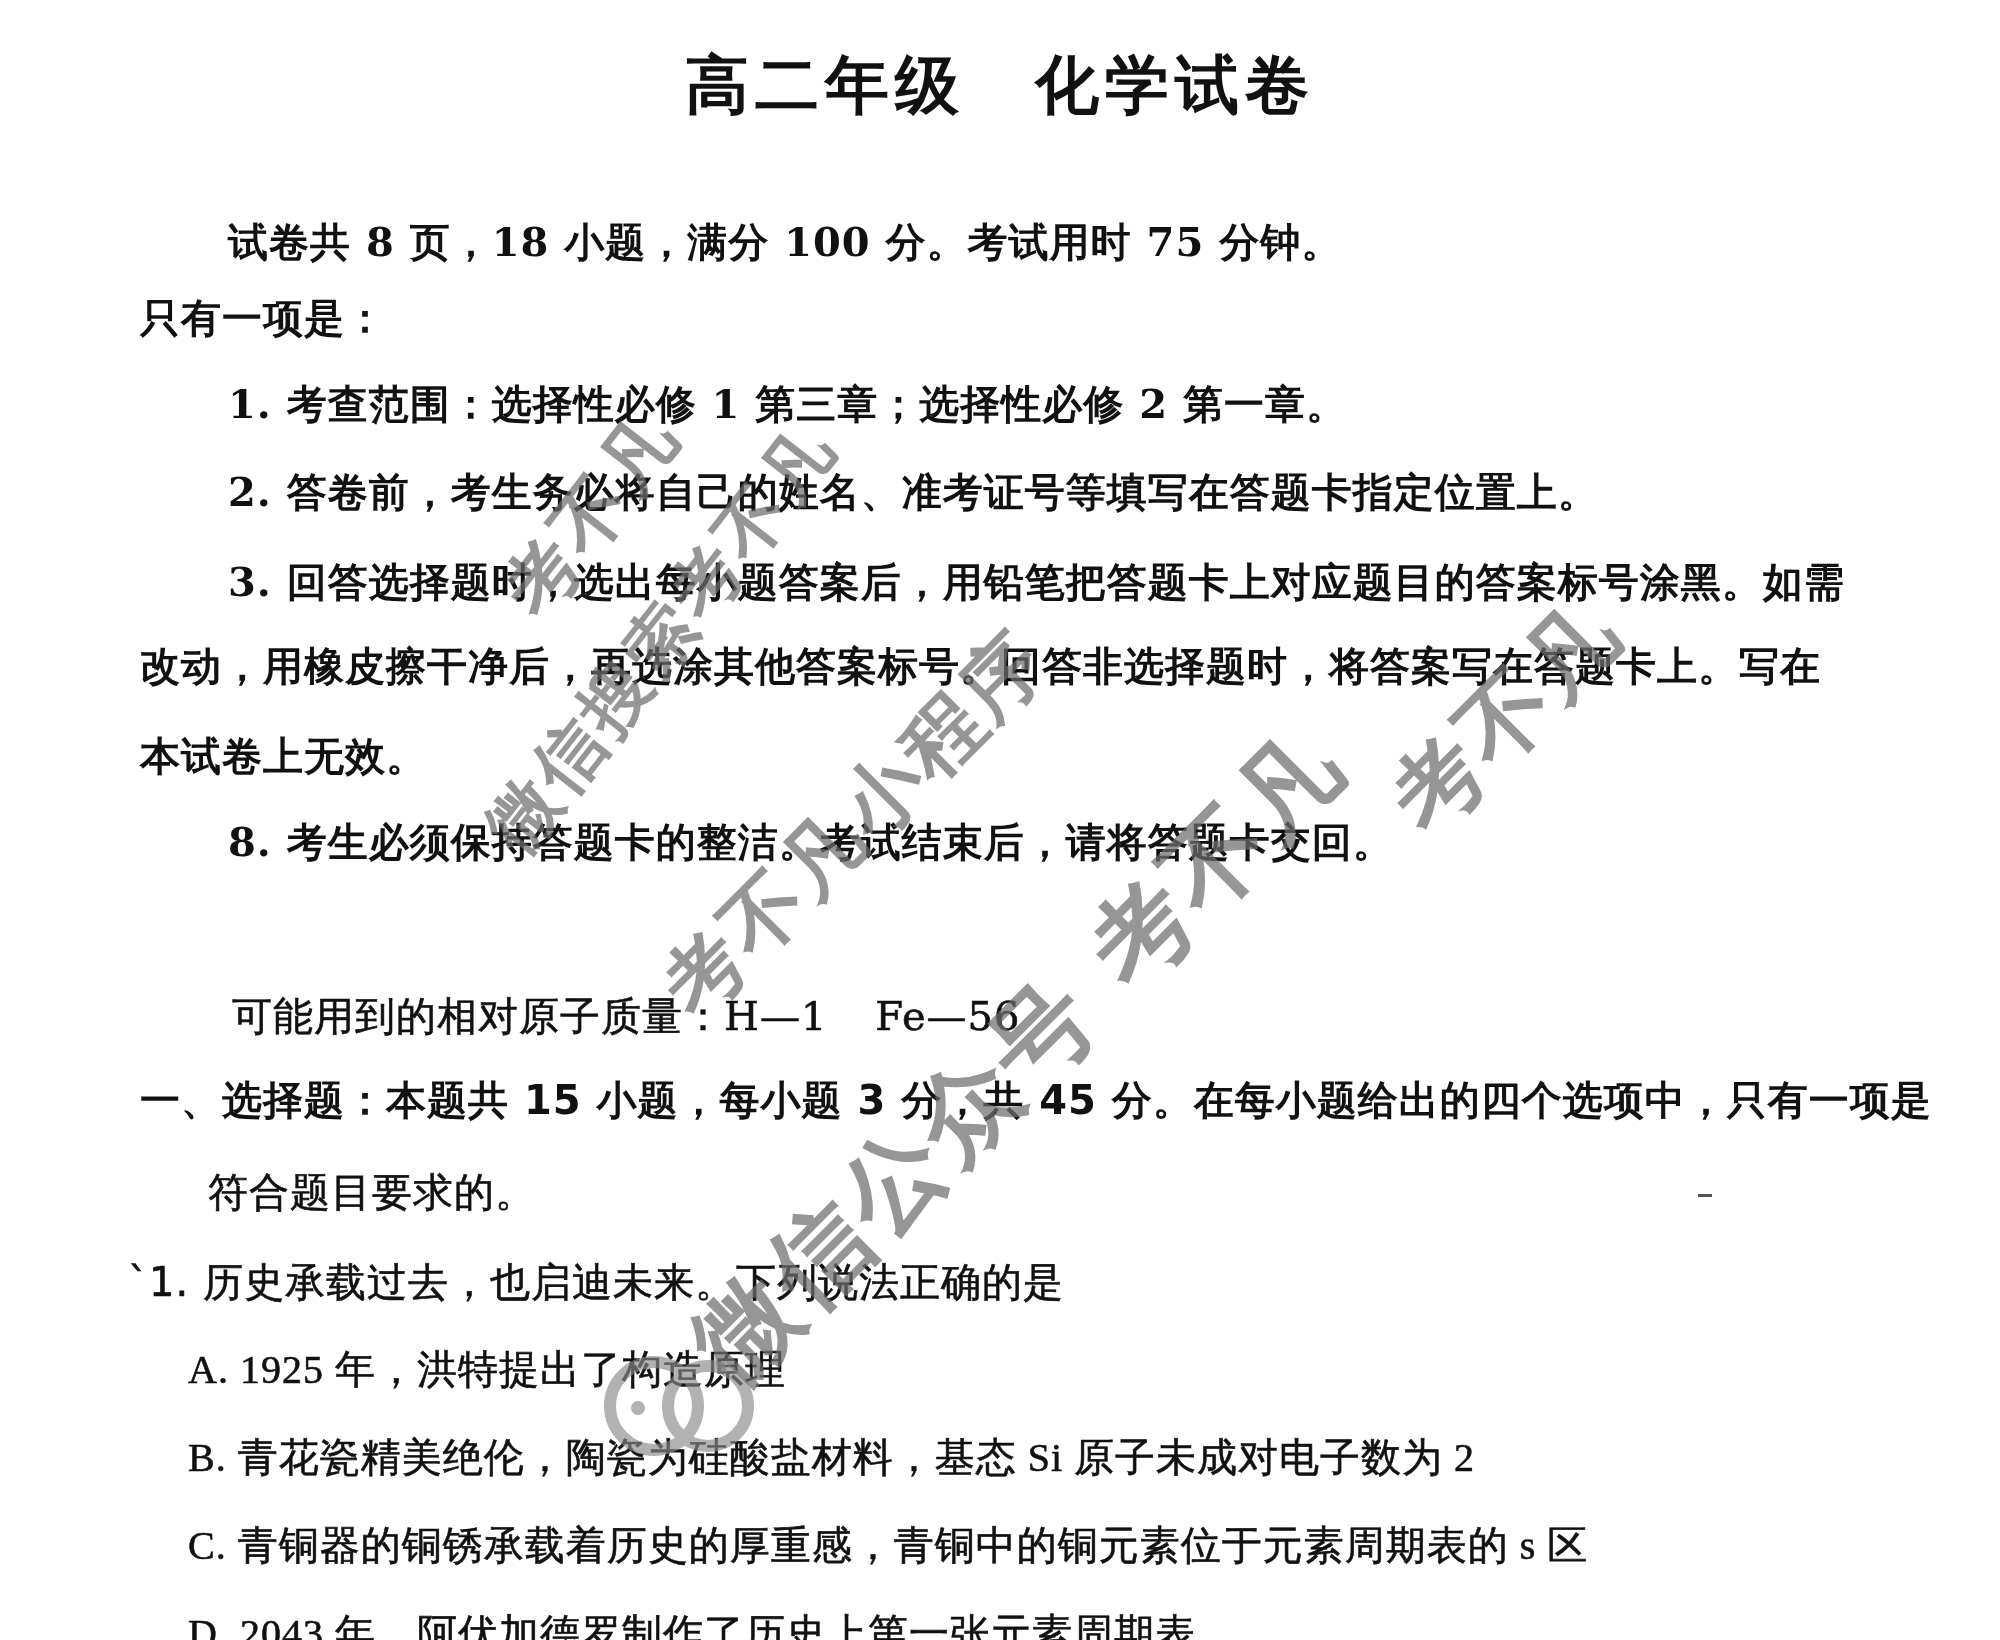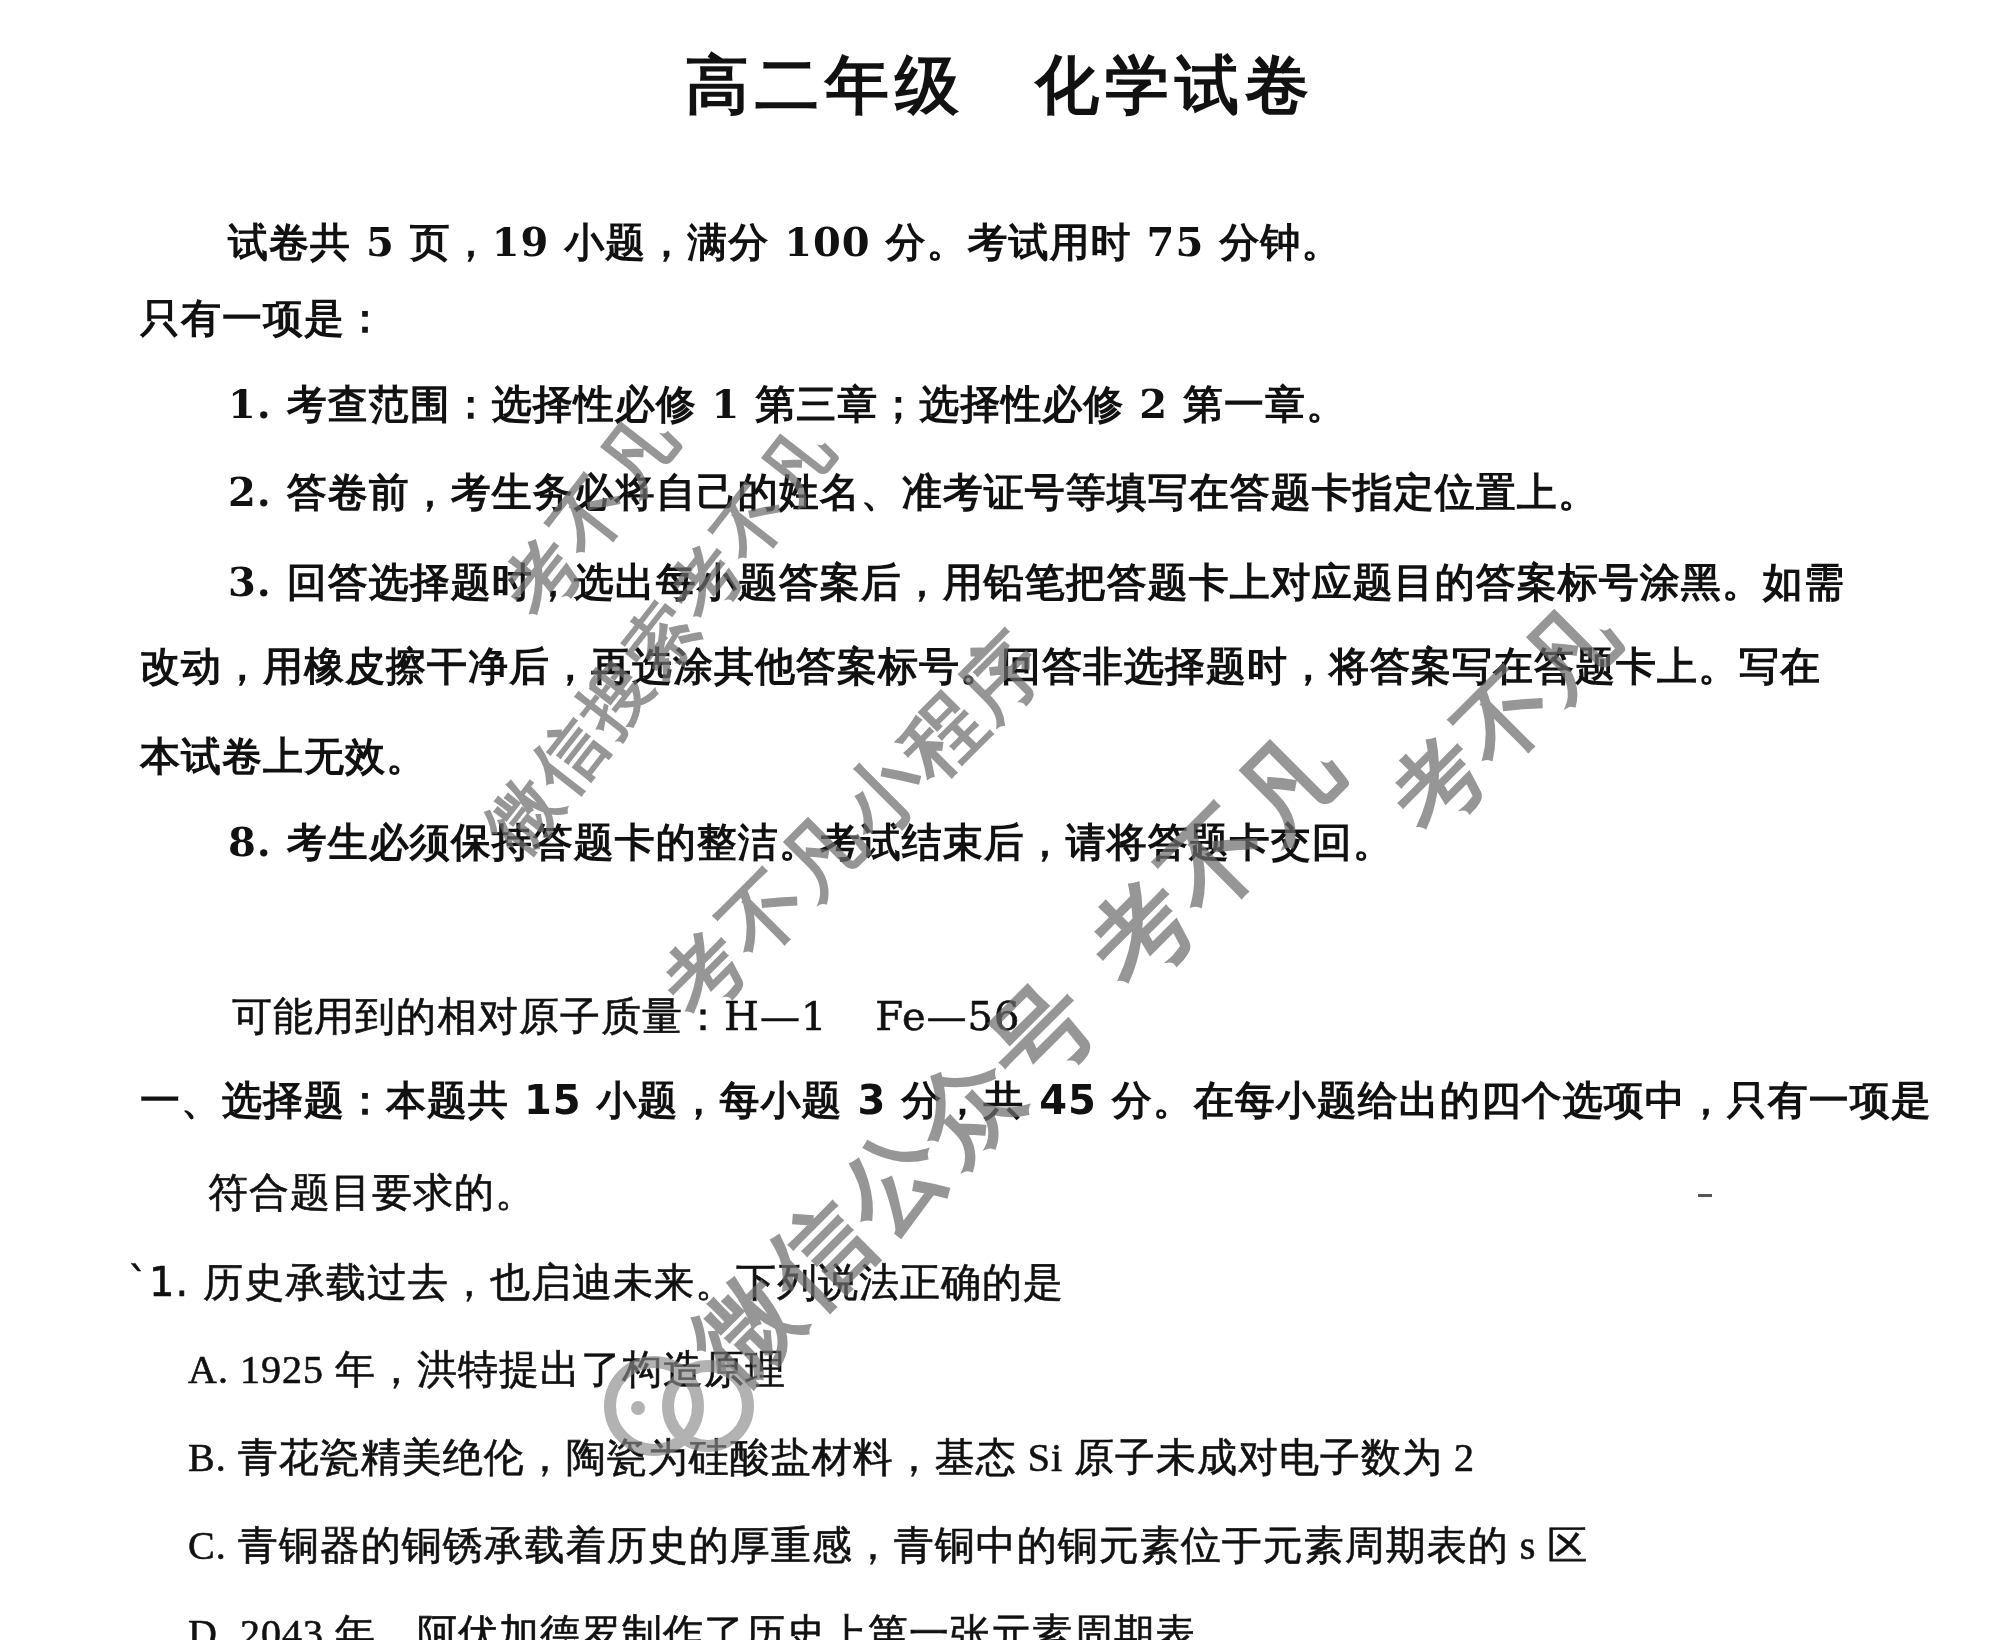--- a/index.html
+++ b/index.html
@@ -91,21 +91,21 @@
   </style>
 </head>
 <body>
 
 <div class="page">
 
   <div class="title">
     <span>高二年级</span><span class="gap"></span><span>化学试卷</span>
   </div>
 
-  <div class="line intro">试卷共 5 页，19 小题，满分 100 分。考试用时 75 分钟。</div>
+  <div class="line intro">试卷共 8 页，18 小题，满分 100 分。考试用时 75 分钟。</div>
   <div class="line notice-heading">只有一项是：</div>
 
   <div class="line n1">1. 考查范围：选择性必修 1 第三章；选择性必修 2 第一章。</div>
   <div class="line n2">2. 答卷前，考生务必将自己的姓名、准考证号等填写在答题卡指定位置上。</div>
   <div class="line n3a">3. 回答选择题时，选出每小题答案后，用铅笔把答题卡上对应题目的答案标号涂黑。如需</div>
   <div class="line n3b">改动，用橡皮擦干净后，再选涂其他答案标号。回答非选择题时，将答案写在答题卡上。写在</div>
   <div class="line n3c">本试卷上无效。</div>
   <div class="line n4">8. 考生必须保持答题卡的整洁。考试结束后，请将答题卡交回。</div>
 
   <div class="line atomic">

